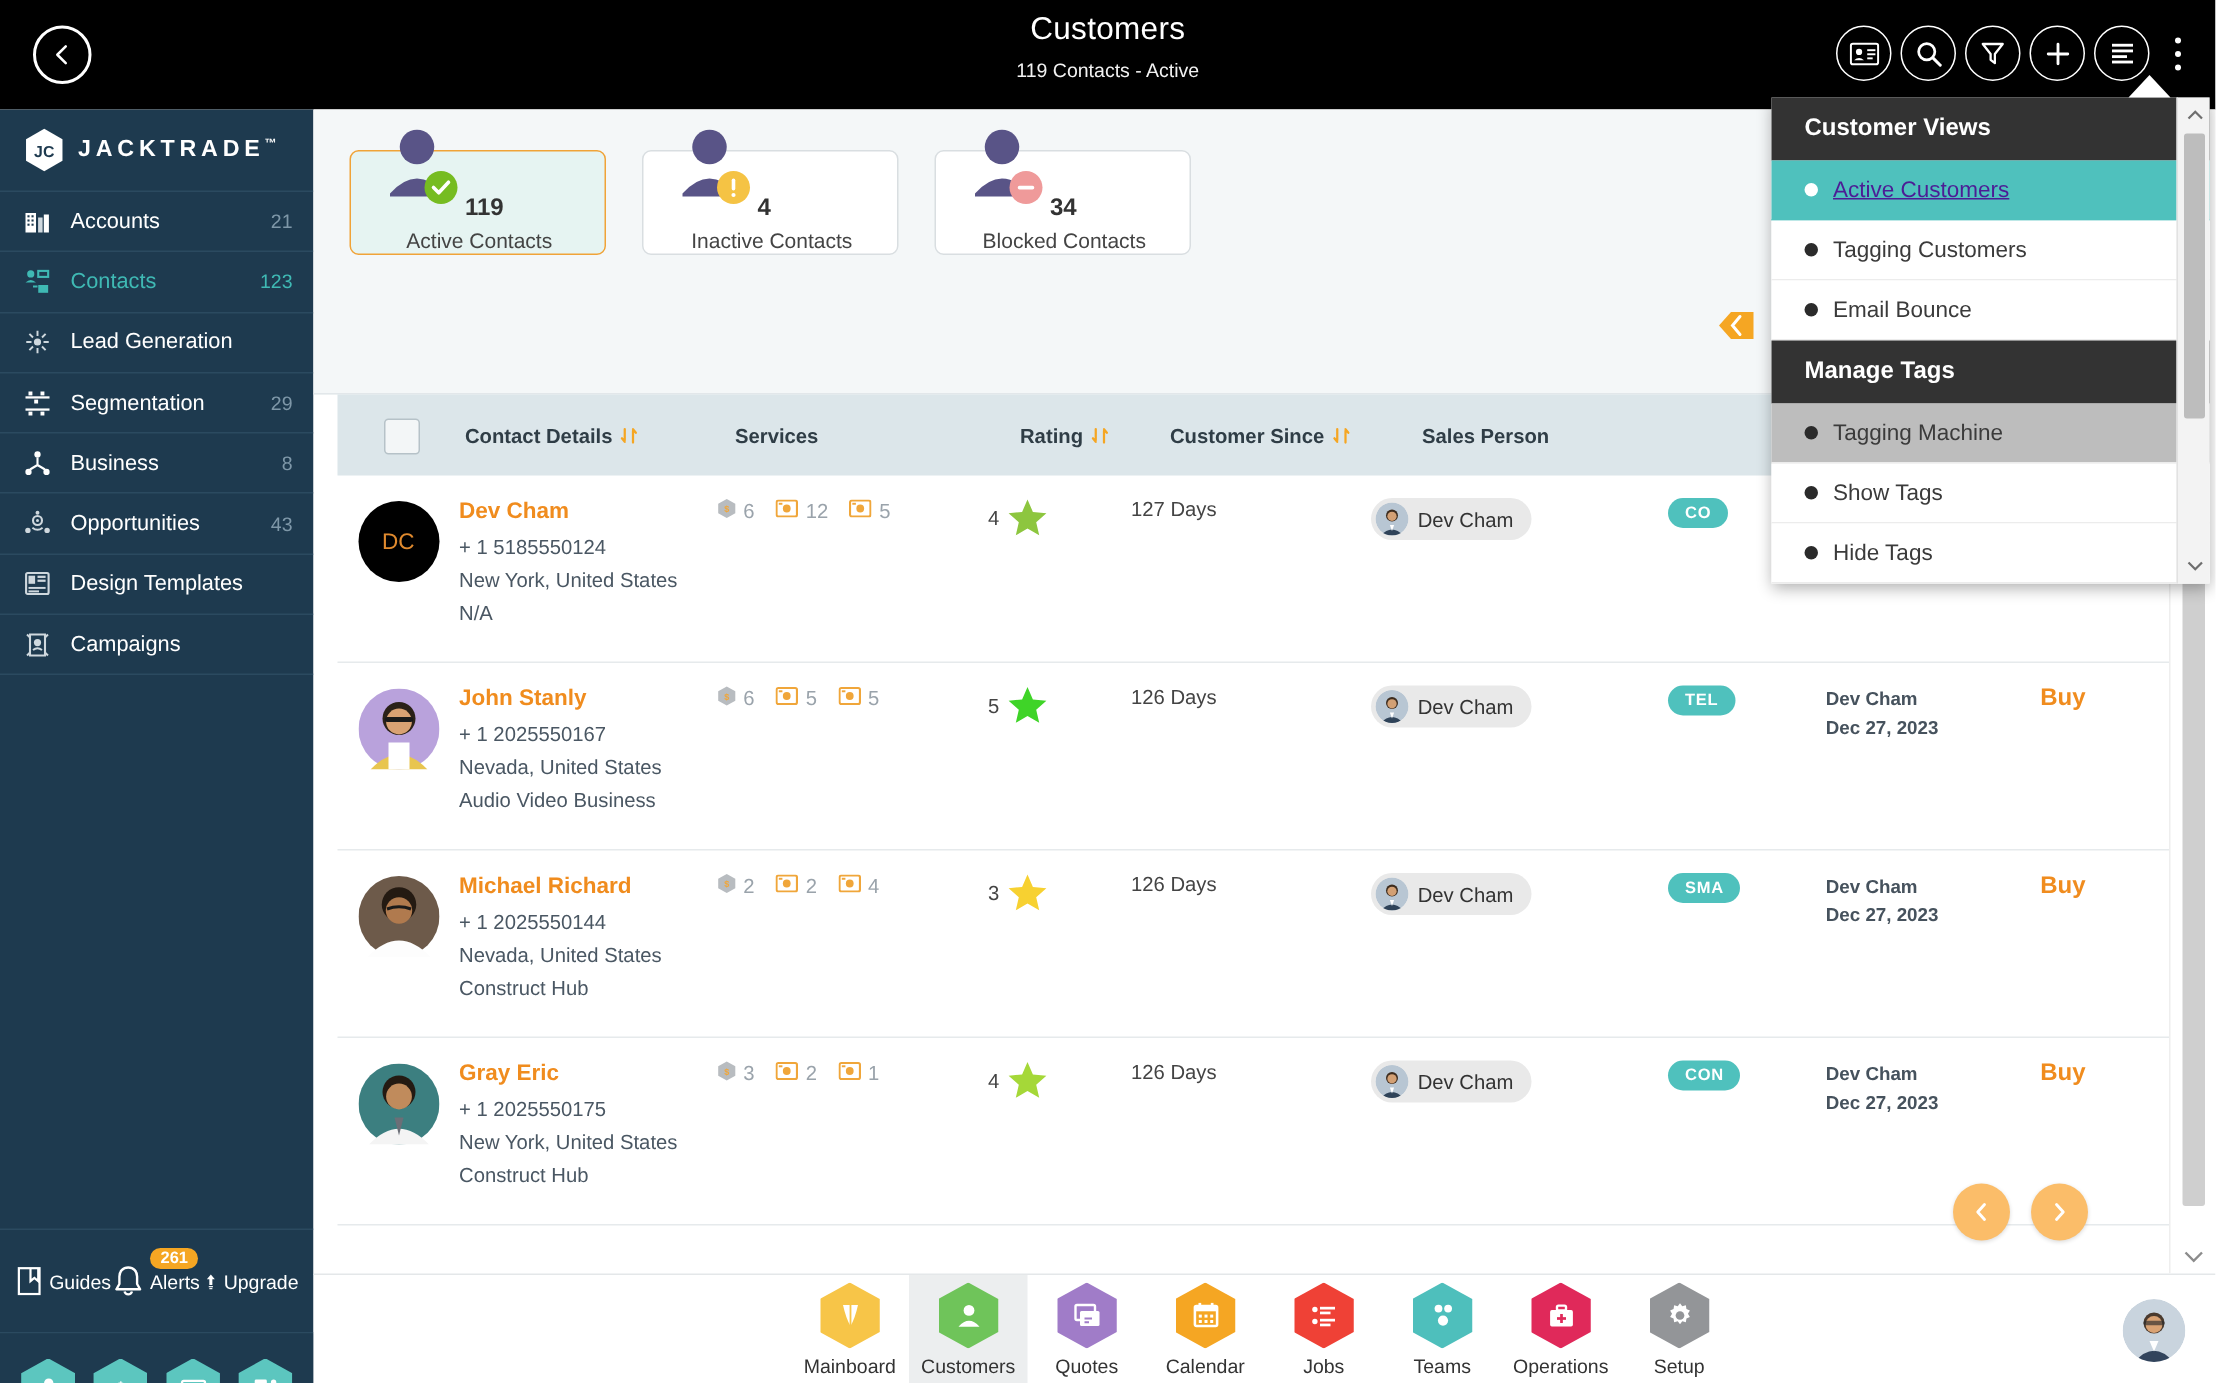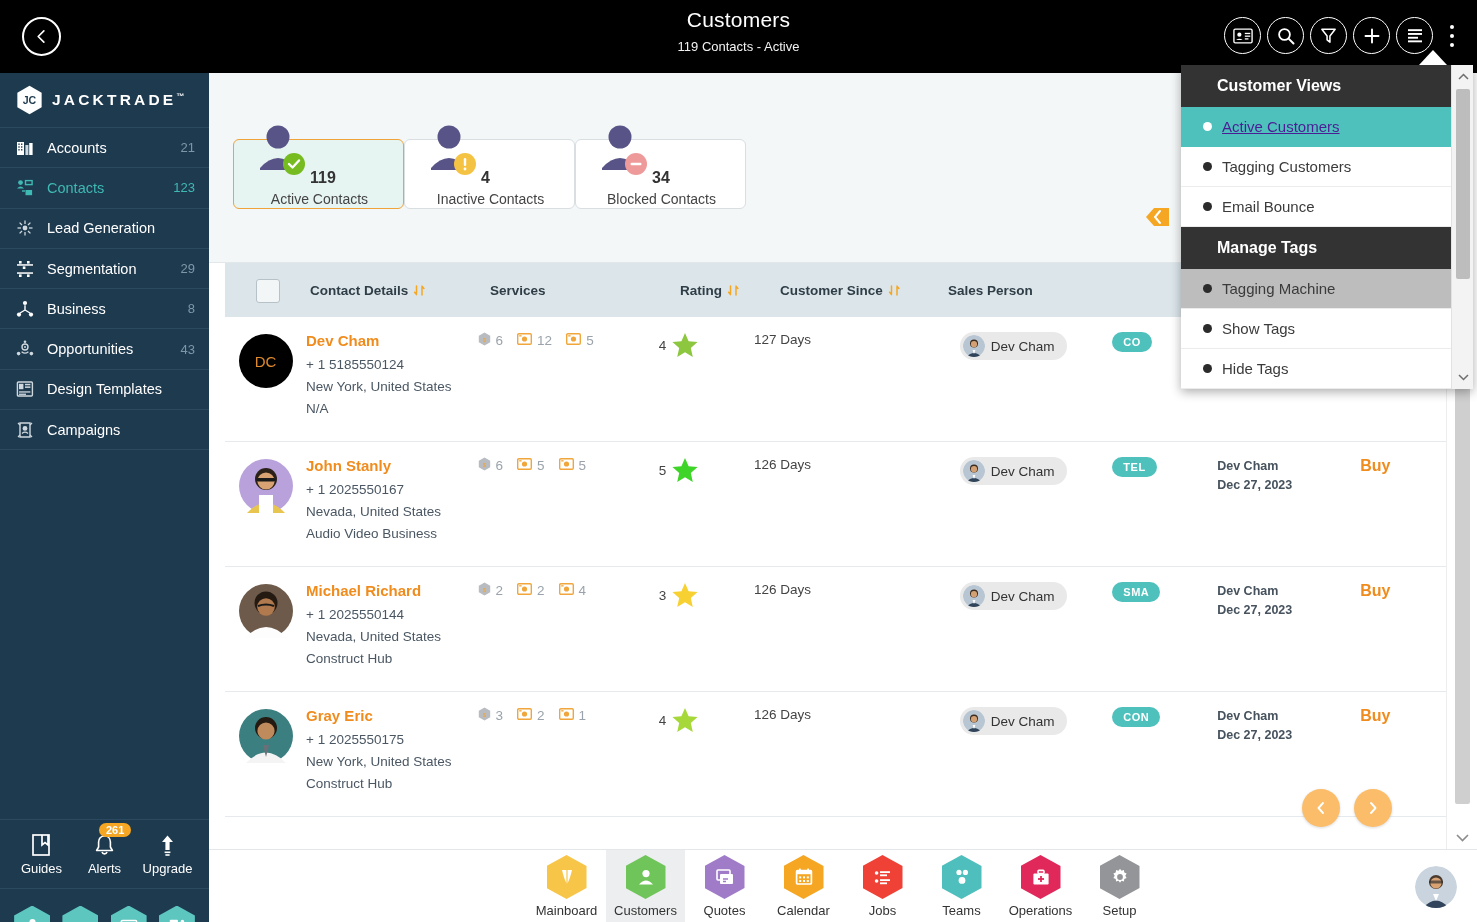--- a/index.html
+++ b/index.html
@@ -61,21 +61,21 @@
      display:flex; align-items:center; justify-content:center; }
   .nav-item .lbl { flex: 1; }
   .nav-item .cnt { font-size: 13px; color: #7e97a8; }
   .nav-item.active .lbl, .nav-item.active .cnt { color: #3fb9b4; }
 
   .sidebar-bottom {
     position: absolute; left: 0; bottom: 73px; width: 209px; height: 70px;
     border-top: 1px solid #2b4a60; border-bottom: 1px solid #2b4a60;
     display: flex; align-items: center; justify-content: space-around; padding: 0 10px;
   }
-  .sb-tool { position: relative; display:flex; flex-direction: column; align-items: center;
+  .sb-tool { position: relative; display:flex; flex-direction: row; align-items: center;
     gap: 3px; cursor: pointer; width: 64px; }
   .sb-tool .lbl { font-size: 13px; color: #fff; }
   .badge-261 {
     position: absolute; top: -10px; left: 26px; background: #f5a623; color: #fff;
     font-size: 11px; border-radius: 10px; padding: 1px 7px; font-weight: 600;
   }
   .sidebar-hexrow {
     position: absolute; left: 0; bottom: 0; width: 209px; height: 73px;
     background: #1e3a4f; display: flex; align-items: center;
     justify-content: space-around; padding: 0 8px;
@@ -89,21 +89,21 @@
 
   
   .main {
     position: absolute; left: 209px; top: 73px; width: 1268px; height: 776px;
     background: #fff; overflow: hidden;
   }
   .stats-strip {
     position: absolute; left: 0; top: 0; width: 1237px; height: 190px;
     background: #f4f7f8; border-bottom: 1px solid #e2e7ea;
   }
-  .cards { display: flex; gap: 0; padding: 27px 0 0 24px; margin-top: 39px; }
+  .cards { display: flex; gap: 24px; padding: 27px 0 0 24px; }
   .stat-card {
     position: relative; width: 171px; height: 70px; border: 1px solid #d9dee1;
     border-radius: 6px; background: #fff; padding-top: 27px; text-align: center;
   }
   .stat-card.sel { border: 1.5px solid #f0a338; background: #e6f4f2; }
   .stat-num {
     position: absolute; left: 76px; top: 29px; font-size: 16px; font-weight: 700; color:#333;
   }
   .stat-lbl { position: absolute; left: 0; top: 51px; width: 171px; font-size: 14px; color:#444; }
   .stat-av { position: absolute; left: 22px; top: -16px; width: 52px; height: 54px; }
@@ -127,21 +127,21 @@
   }
   .row {
     display: flex; height: 125px; border-bottom: 1px solid #e6eaec;
     padding-top: 15px; font-size: 13.5px; color: #444;
   }
   .c-check { width: 85px; display:flex; justify-content:center; padding-top: 2px;}
   .c-contact { width: 180px; }
   .c-services { width: 190px; }
   .c-rating { width: 100px; }
   .c-since { width: 168px; }
-  .c-sales { width: 208px; text-align: center; }
+  .c-sales { width: 208px; }
   .c-tag { width: 110px; }
   .c-last { width: 150px; }
   .c-buy { width: 90px; }
   .av-initials {
     width: 54px; height: 54px; border-radius: 50%; background: #000000;
     display: flex; align-items: center; justify-content: center;
     color: #e08a2e; font-size: 15px;
   }
   .name { color: #f08c1e; font-weight: 700; font-size: 15px; margin-bottom: 5px; }
   .meta { color: #4a5763; line-height: 22px; font-size: 13.5px; white-space: nowrap; }
@@ -189,21 +189,21 @@
     background: #fff; box-shadow: 0 3px 10px rgba(0,0,0,.32); z-index: 40;
     font-size: 15px;
   }
   .dd-caret {
     position: absolute; left: 1419px; top: 50px; width: 0; height: 0;
     border-left: 14px solid transparent; border-right: 14px solid transparent;
     border-bottom: 15px solid #fff; z-index: 41;
   }
   .dd-head {
     background: #333; color: #fff; font-weight: 700; font-size: 16px;
-    padding: 12px 36px;
+    padding: 12px 22px;
   }
   .dd-item {
     display: flex; align-items: center; gap: 10px; padding: 11px 22px;
     color: #3b3b3b; border-bottom: 1px solid #ececec; cursor: pointer; background:#fff;
   }
   .dd-item .dot { width: 9px; height: 9px; border-radius: 50%; background: #2b2b2b; flex:0 0 9px;}
   .dd-item.active { background: #4fc1bd; color: #4c1d95; border-bottom-color:#4fc1bd;text-decoration:underline;}
   .dd-item.active .dot { background: #fff; }
   .dd-item.hover { background: #bdbdbd; }
   .dd-scroll {

